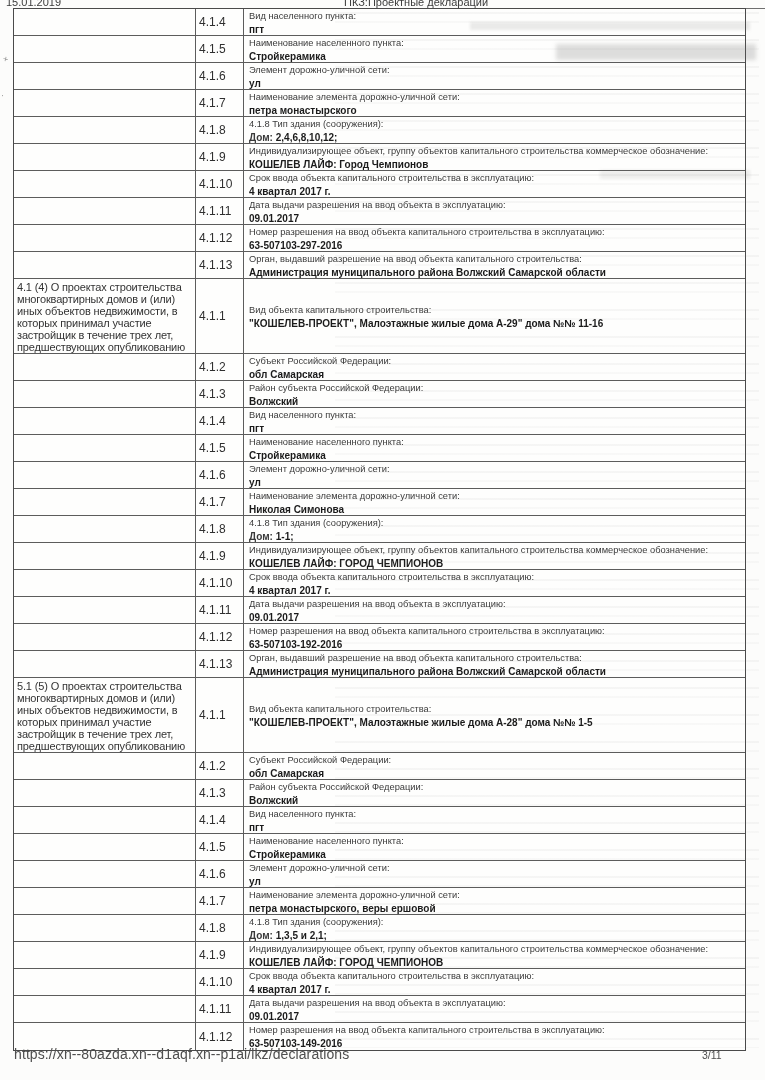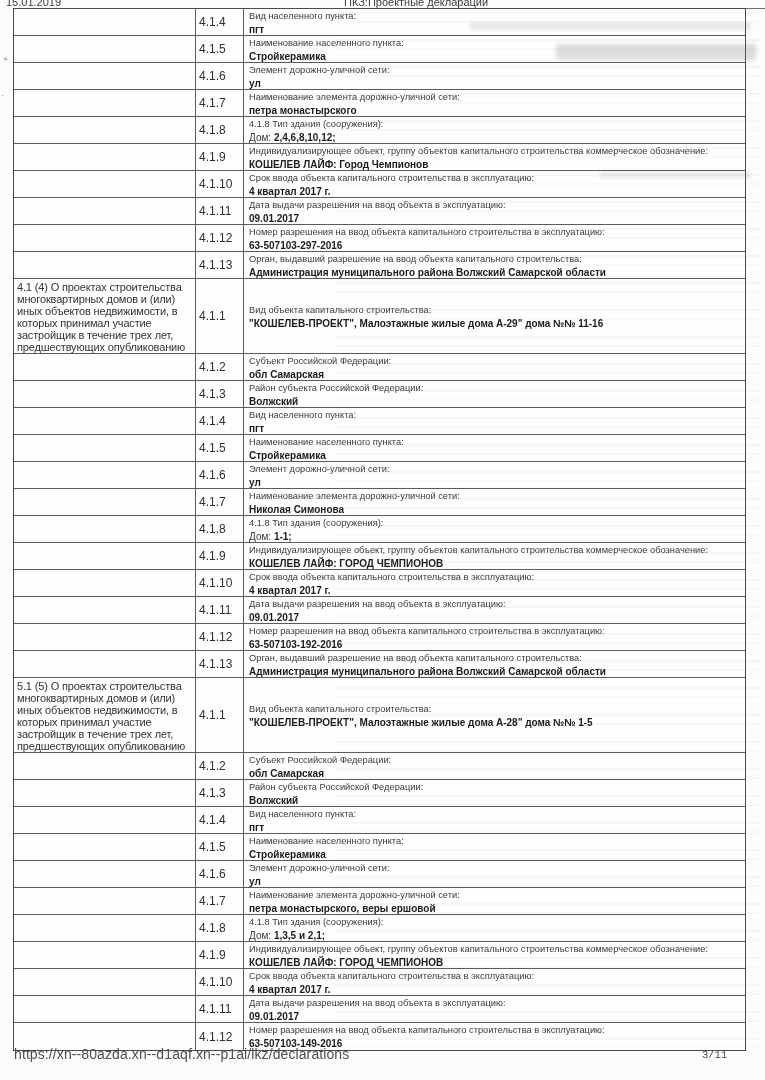--- a/index.html
+++ b/index.html
@@ -30,24 +30,24 @@
   }
   .cell.num{
     width:48px;border-right:1px solid #5c5c5c;
     font-size:12px;color:#2f2f2f;
     display:flex;align-items:center;padding-left:3px;
   }
   .cell.val{flex:1;padding:1px 2px 0 5px;display:flex;flex-direction:column;justify-content:flex-start;}
   .row.tall .cell.val{justify-content:center;}
   .lab{font-size:9.3px;line-height:13px;color:#3a3a3a;white-space:nowrap;}
   .vwrap{font-size:10px;line-height:13px;font-weight:bold;color:#1b1b1b;white-space:nowrap;}
-  .vprefix{font-weight:normal;color:#3a3a3a;}
+  .vprefix{font-weight:bold;color:#3a3a3a;}
   
   .ftr-url{position:absolute;left:14px;top:1046px;font-size:14px;color:#4e4e4e;letter-spacing:0.1px;}
-  .ftr-page{position:absolute;left:702px;top:1049px;font-size:10.5px;color:#4e4e4e;font-family:Liberation Mono, monospace;}
+  .ftr-page{position:absolute;left:702px;top:1049px;font-size:10.5px;color:#4e4e4e;}
   
   .noise{
     position:absolute;left:335px;top:12px;width:424px;height:1036px;
     background:repeating-linear-gradient(180deg,
       rgba(110,110,110,0.06) 0px, rgba(110,110,110,0.06) 2px,
       transparent 2px, transparent 9px,
       rgba(120,120,120,0.045) 9px, rgba(120,120,120,0.045) 11px,
       transparent 11px, transparent 27px);
     pointer-events:none;
   }

